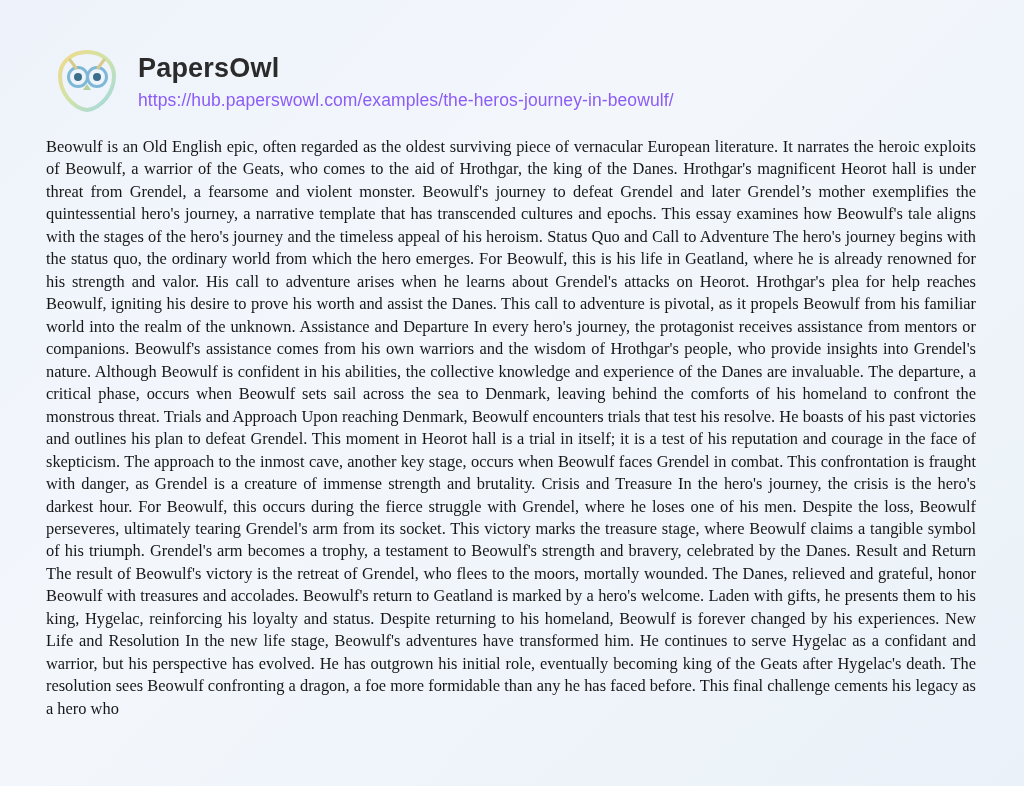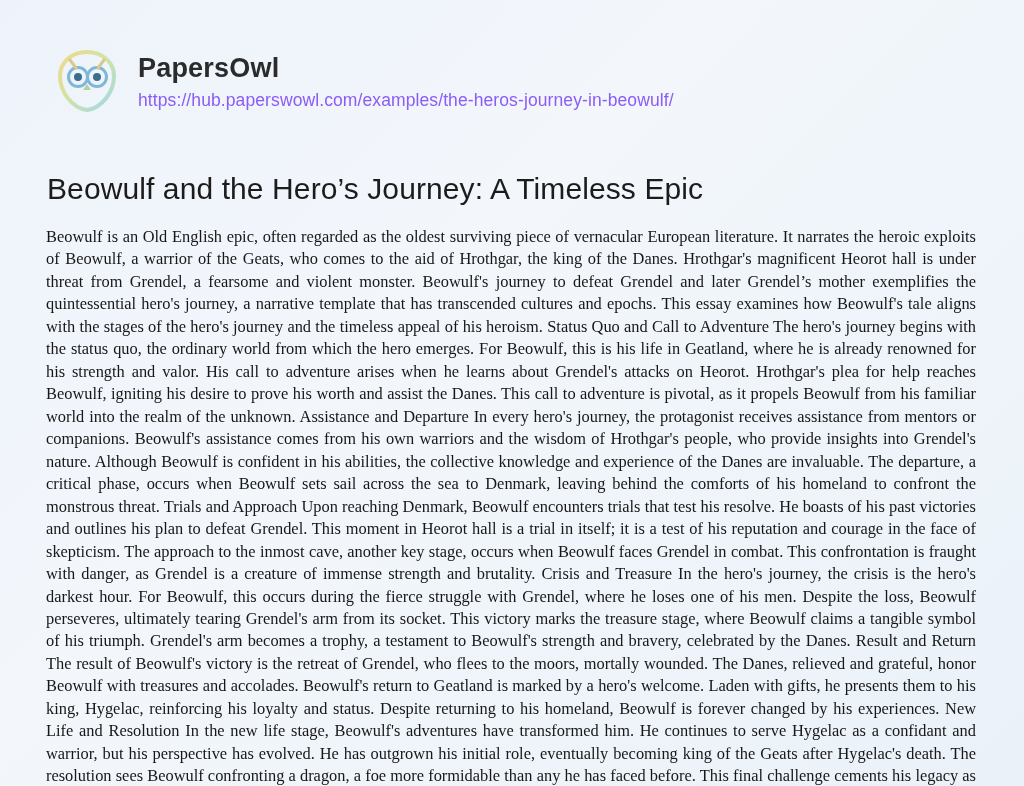--- a/index.html
+++ b/index.html
@@ -96,17 +96,16 @@
         <path d="M18 14 L24 22" stroke="#d9c98a" stroke-width="3" fill="none" stroke-linecap="round"></path>
         <path d="M52 14 L46 22" stroke="#d9c98a" stroke-width="3" fill="none" stroke-linecap="round"></path>
       </svg>
     </div>
     <div class="brand-block">
       <div class="brand-name">PapersOwl</div>
       <div class="brand-url">https://hub.paperswowl.com/examples/the-heros-journey-in-beowulf/</div>
     </div>
   </div>
 
-  <h1 class="doc-title">Beowulf and the Hero’s Journey: A Timeless Epic</h1>
 
   <div class="doc-body">Beowulf is an Old English epic, often regarded as the oldest surviving piece of vernacular European literature. It narrates the heroic exploits of Beowulf, a warrior of the Geats, who comes to the aid of Hrothgar, the king of the Danes. Hrothgar's magnificent Heorot hall is under threat from Grendel, a fearsome and violent monster. Beowulf's journey to defeat Grendel and later Grendel’s mother exemplifies the quintessential hero's journey, a narrative template that has transcended cultures and epochs. This essay examines how Beowulf's tale aligns with the stages of the hero's journey and the timeless appeal of his heroism. Status Quo and Call to Adventure The hero's journey begins with the status quo, the ordinary world from which the hero emerges. For Beowulf, this is his life in Geatland, where he is already renowned for his strength and valor. His call to adventure arises when he learns about Grendel's attacks on Heorot. Hrothgar's plea for help reaches Beowulf, igniting his desire to prove his worth and assist the Danes. This call to adventure is pivotal, as it propels Beowulf from his familiar world into the realm of the unknown. Assistance and Departure In every hero's journey, the protagonist receives assistance from mentors or companions. Beowulf's assistance comes from his own warriors and the wisdom of Hrothgar's people, who provide insights into Grendel's nature. Although Beowulf is confident in his abilities, the collective knowledge and experience of the Danes are invaluable. The departure, a critical phase, occurs when Beowulf sets sail across the sea to Denmark, leaving behind the comforts of his homeland to confront the monstrous threat. Trials and Approach Upon reaching Denmark, Beowulf encounters trials that test his resolve. He boasts of his past victories and outlines his plan to defeat Grendel. This moment in Heorot hall is a trial in itself; it is a test of his reputation and courage in the face of skepticism. The approach to the inmost cave, another key stage, occurs when Beowulf faces Grendel in combat. This confrontation is fraught with danger, as Grendel is a creature of immense strength and brutality. Crisis and Treasure In the hero's journey, the crisis is the hero's darkest hour. For Beowulf, this occurs during the fierce struggle with Grendel, where he loses one of his men. Despite the loss, Beowulf perseveres, ultimately tearing Grendel's arm from its socket. This victory marks the treasure stage, where Beowulf claims a tangible symbol of his triumph. Grendel's arm becomes a trophy, a testament to Beowulf's strength and bravery, celebrated by the Danes. Result and Return The result of Beowulf's victory is the retreat of Grendel, who flees to the moors, mortally wounded. The Danes, relieved and grateful, honor Beowulf with treasures and accolades. Beowulf's return to Geatland is marked by a hero's welcome. Laden with gifts, he presents them to his king, Hygelac, reinforcing his loyalty and status. Despite returning to his homeland, Beowulf is forever changed by his experiences. New Life and Resolution In the new life stage, Beowulf's adventures have transformed him. He continues to serve Hygelac as a confidant and warrior, but his perspective has evolved. He has outgrown his initial role, eventually becoming king of the Geats after Hygelac's death. The resolution sees Beowulf confronting a dragon, a foe more formidable than any he has faced before. This final challenge cements his legacy as a hero who</div>
 
 </div>
 
 </body></html>

